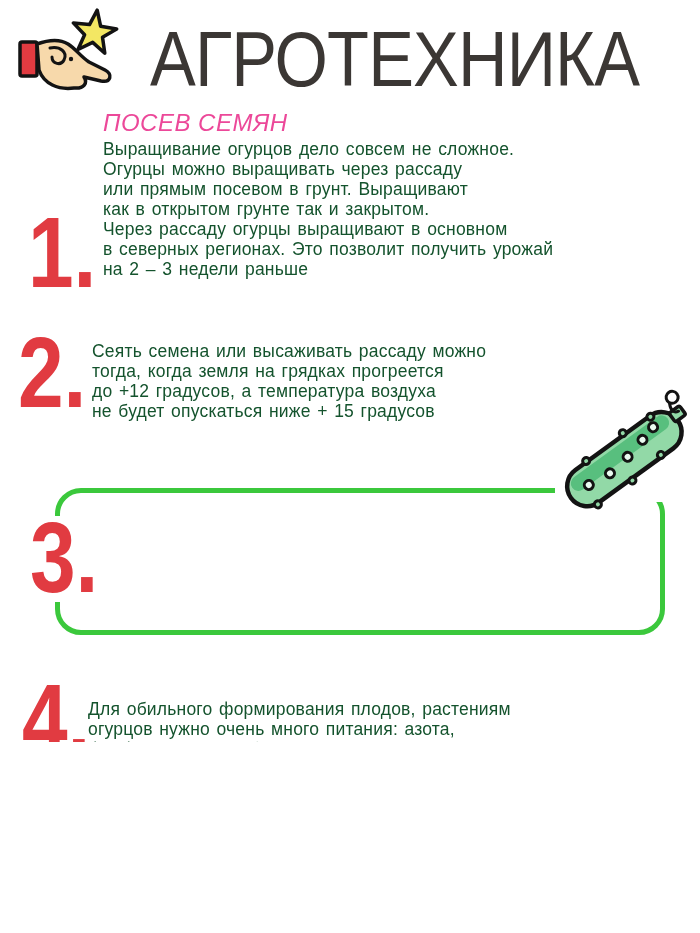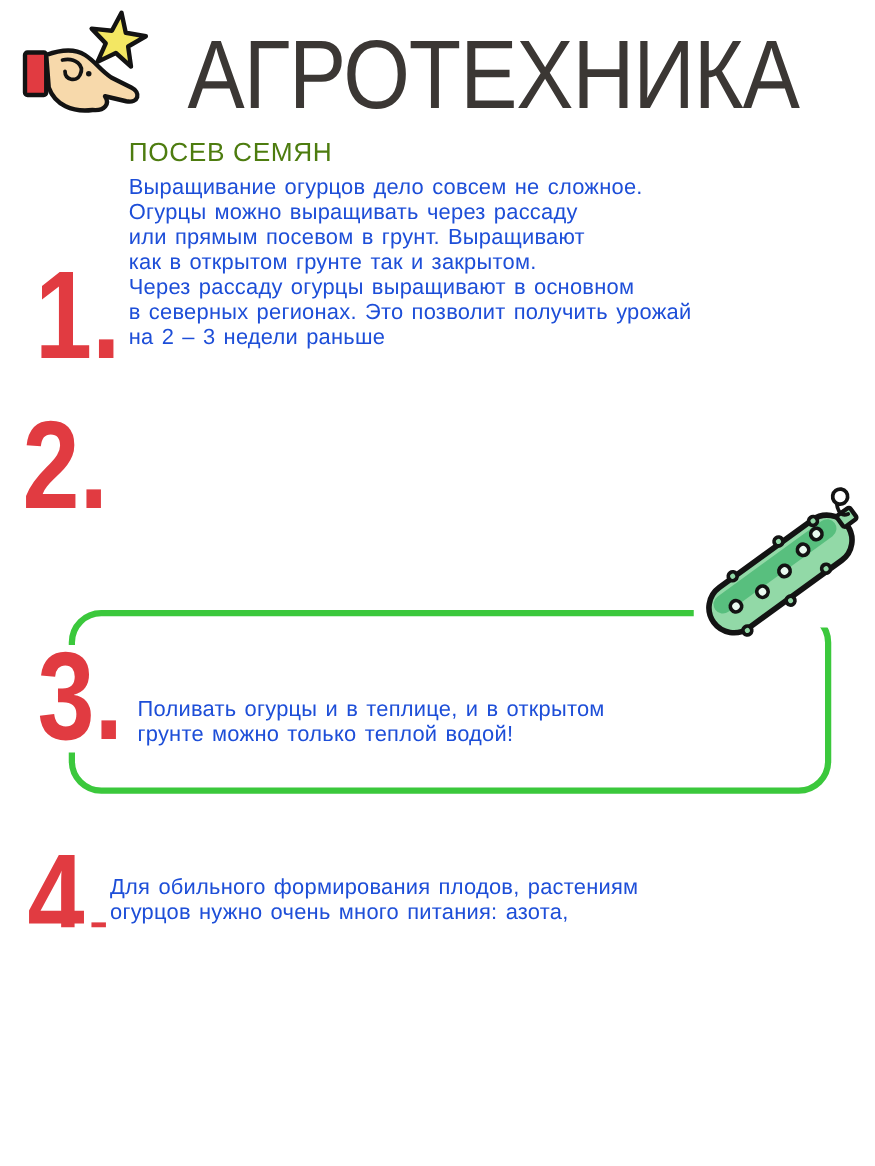--- a/index.html
+++ b/index.html
@@ -7,25 +7,25 @@
     position:relative;width:700px;height:742px;background:#ffffff;
     overflow:hidden;font-family:"Liberation Sans",sans-serif;color:#1c1c1c;
   }
   .abs{position:absolute;}
   .title{
     left:150px;top:19px;font-size:78px;line-height:80px;font-weight:400;
     color:#3b3734;letter-spacing:-1px;transform:scaleX(0.88);
     transform-origin:left top;white-space:nowrap;
   }
   .sec-heading{
-    font-size:21px;line-height:26px;font-weight:400;color:#4d7c0f;
-    letter-spacing:0.5px;white-space:nowrap;
+    font-size:24px;line-height:26px;font-weight:400;color:#ec4899;
+    letter-spacing:0.5px;white-space:nowrap;font-style:italic;
   }
   .body-text{
-    font-size:17.5px;line-height:20px;font-weight:400;color:#1d4ed8;
+    font-size:17.5px;line-height:20px;font-weight:400;color:#14532d;
     letter-spacing:0.2px;word-spacing:1.5px;white-space:pre-line;
   }
   .big-num{
     font-size:100px;line-height:100px;font-weight:700;color:#e13b41;
     transform:scaleX(0.82);transform-origin:left top;white-space:nowrap;
   }
   .green-box{
     left:55px;top:488px;width:600px;height:137px;
     border:5px solid #3bc83c;border-radius:26px;background:#ffffff;
   }
@@ -50,31 +50,33 @@
   <div class="abs sec-heading" style="left:103px;top:110px">ПОСЕВ СЕМЯН</div>
   <div class="abs body-text" style="left:103px;top:139px">Выращивание огурцов дело совсем не сложное.
 Огурцы можно выращивать через рассаду
 или прямым посевом в грунт. Выращивают
 как в открытом грунте так и закрытом.
 Через рассаду огурцы выращивают в основном
 в северных регионах. Это позволит получить урожай
 на 2 – 3 недели раньше</div>
 
   <div class="abs big-num" style="left:18px;top:322px">2.</div>
+  <div class="abs body-text" style="left:92px;top:341px">Сеять семена или высаживать рассаду можно
+тогда, когда земля на грядках прогреется
+до +12 градусов, а температура воздуха
+не будет опускаться ниже + 15 градусов</div>
 
 
   <div class="abs green-box"></div>
 
   <div class="abs halo" style="left:555px;top:468px;width:118px;height:34px"></div>
 
   <div class="abs halo" style="left:24px;top:516px;width:62px;height:86px"></div>
 
   <div class="abs big-num" style="left:30px;top:507px">3.</div>
-  <div class="abs body-text" style="left:110px;top:557px">Поливать огурцы и в теплице, и в открытом
-грунте можно только теплой водой!</div>
 
   <svg class="abs" style="left:552px;top:380px" width="148" height="148" viewBox="0 0 148 148">
     <g transform="rotate(-36 74 78)">
       <ellipse cx="74" cy="78" rx="70" ry="33" fill="#ffffff"></ellipse>
       <rect x="6" y="58" width="132" height="40" rx="20" fill="#92d9a7" stroke="#131313" stroke-width="4.5"></rect>
       <rect x="13" y="63" width="118" height="15" rx="7.5" fill="#58bf7e"></rect>
       <g fill="#92d9a7" stroke="#131313" stroke-width="3">
         <circle cx="40" cy="57" r="3.5"></circle>
         <circle cx="86" cy="56" r="3.5"></circle>
         <circle cx="118" cy="59" r="3.5"></circle>

